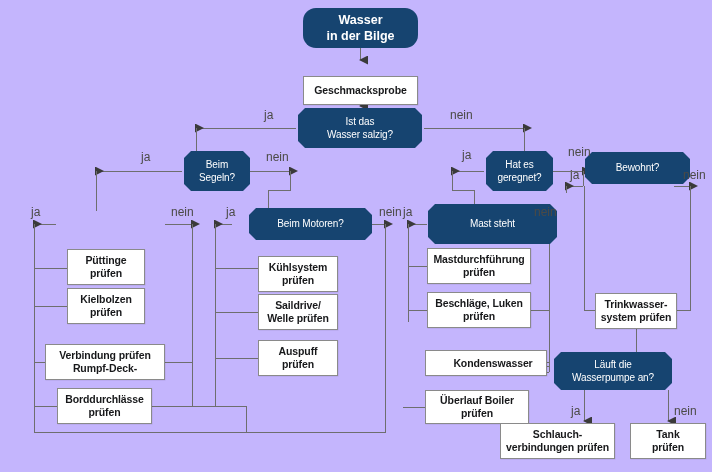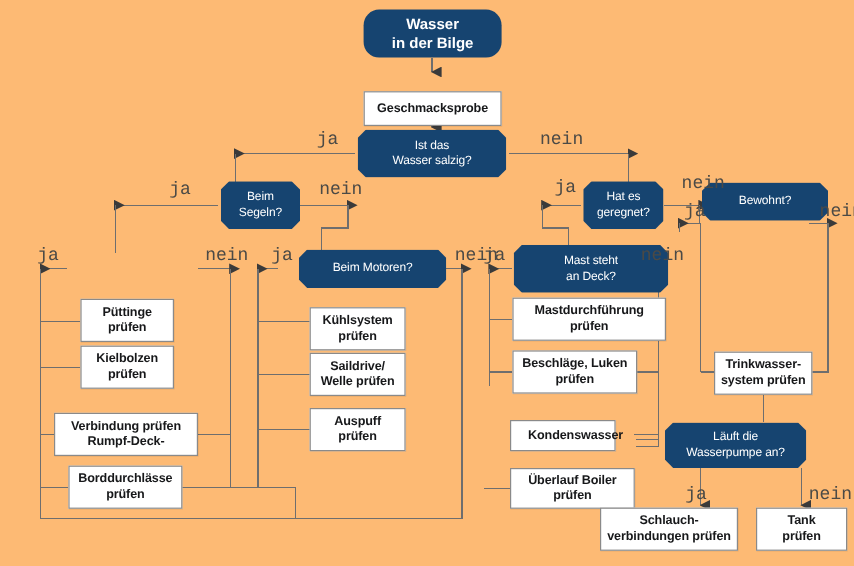--- a/index.html
+++ b/index.html
@@ -1,19 +1,19 @@
 <!DOCTYPE html>
 <html><head>
 <meta charset="utf-8">
 <style>
   html,body{margin:0;padding:0;background:#ffffff;}
   #page{
     position:relative;
     width:712px;height:472px;
-    background:#fdba74;
+    background:#c4b5fd;
     font-family:"Liberation Sans", sans-serif;
     overflow:hidden;
   }
   #wires{position:absolute;left:0;top:0;width:712px;height:472px;}
   .node{position:absolute;box-sizing:border-box;display:flex;align-items:center;justify-content:center;text-align:center;}
 
   
   .box{
     background:#ffffff;
     border:1px solid #8a8a8a;
@@ -38,22 +38,22 @@
   .start{
     background:#164470;
     color:#ffffff;
     font-weight:bold;
     font-size:12.5px;
     line-height:16px;
     border-radius:13px;
   }
   .lbl{
     position:absolute;
-    font-family:Liberation Mono, monospace;
-    font-size:15px;
+    font-family:Liberation Sans, sans-serif;
+    font-size:12px;
     color:#4b4a46;
     white-space:nowrap;
     text-align:right;
   }
   .node span{display:block;width:100%;}
 </style>
 </head>
 <body>
 
 <div id="page">
@@ -192,21 +192,20 @@
   </div>
 
 
   <div class="node dec" style="left:249px;top:208px;width:123px;height:32px;">
     <span>Beim Motoren?</span>
   </div>
 
   <div class="node dec" style="left:428px;top:204px;width:129px;height:40px;">
     <span>
       <span>Mast steht</span>
-      <span>an Deck?</span>
     </span>
   </div>
 
   <div class="node dec" style="left:554px;top:352px;width:118px;height:38px;">
     <span>
       <span>Läuft die</span>
       <span>Wasserpumpe an?</span>
     </span>
   </div>
 
@@ -252,35 +251,35 @@
     </span>
   </div>
 
   <div class="node box" style="left:258px;top:340px;width:80px;height:36px;">
     <span>
       <span>Auspuff</span>
       <span>prüfen</span>
     </span>
   </div>
 
-  <div class="node box" style="left:427px;top:248px;width:128px;height:36px;">
+  <div class="node box" style="left:427px;top:248px;width:104px;height:36px;">
     <span>
       <span>Mastdurchführung</span>
       <span>prüfen</span>
     </span>
   </div>
 
   <div class="node box" style="left:427px;top:292px;width:104px;height:36px;">
     <span>
       <span>Beschläge, Luken</span>
       <span>prüfen</span>
     </span>
   </div>
 
-  <div class="node box" style="left:425px;top:350px;width:88px;height:26px;padding-left:14px;">
+  <div class="node box" style="left:425px;top:350px;width:122px;height:26px;padding-left:14px;">
     <span>Kondenswasser</span>
   </div>
 
   <div class="node box" style="left:425px;top:390px;width:104px;height:34px;">
     <span>
       <span>Überlauf Boiler</span>
       <span>prüfen</span>
     </span>
   </div>
 

